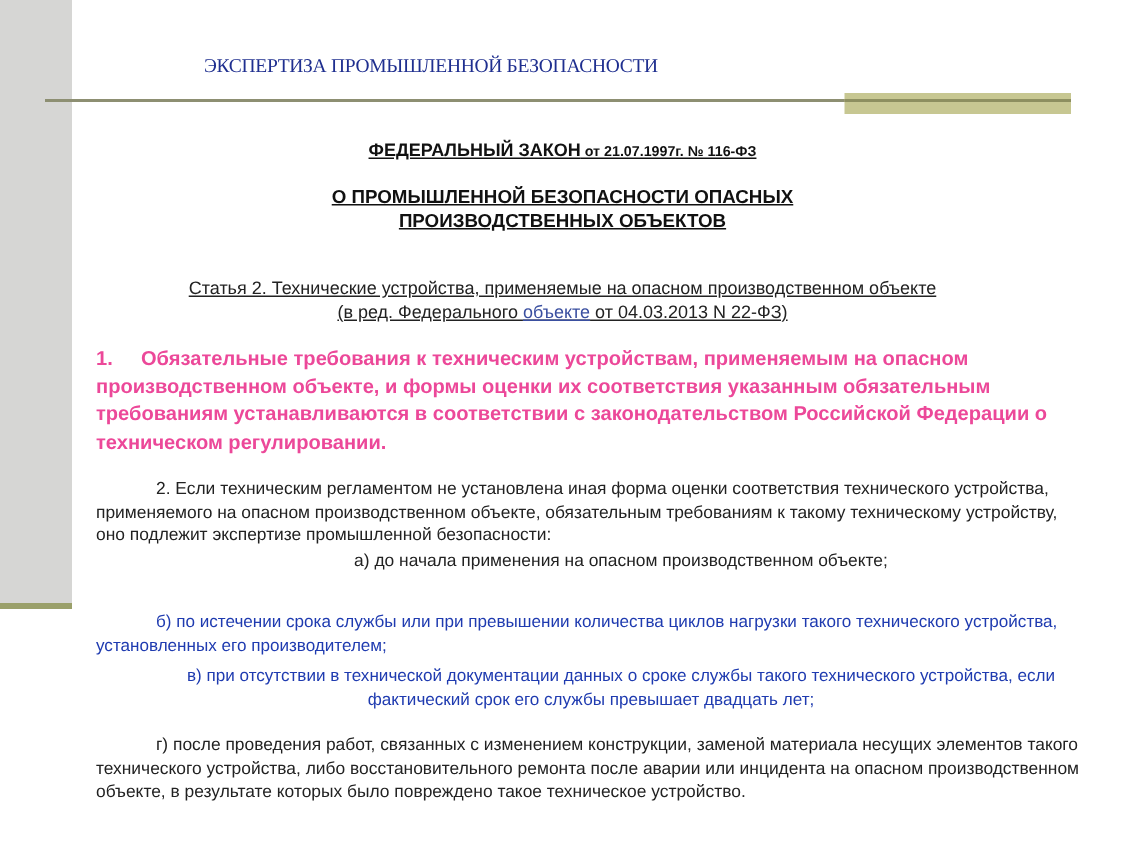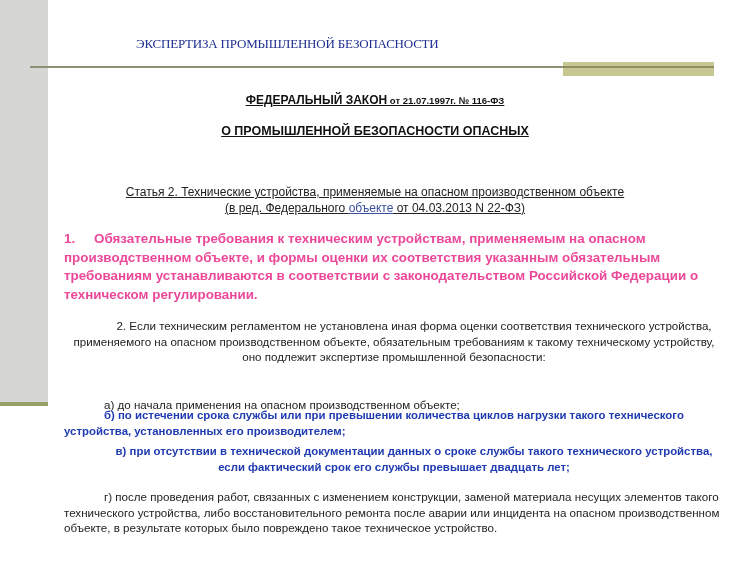--- a/index.html
+++ b/index.html
@@ -41,59 +41,60 @@
     .article a { color: #3a4fa0; text-decoration: underline; }
     .para1 {
       position: absolute; left: 64px; top: 230px; width: 680px;
       font-size: 13.4px; line-height: 18.5px; font-weight: bold; color: #ec4899;
     }
     .para1 .num { display: inline-block; width: 30px; }
     .para-body {
       position: absolute; left: 64px; width: 660px;
       font-size: 11.6px; line-height: 15.5px; color: #222;
     }
-    .para-body.blue { color: #1f3bb0; font-weight: bold; font-size: 11.4px; }
+    .para-body.blue { color: #1f3bb0; font-weight: normal; font-size: 11.4px; }
     .indent { text-indent: 40px; margin: 0; }
   </style>
 </head>
 <body>
 
 <div class="left-bar"></div>
 <div class="left-bar-accent"></div>
 
 <div class="header-title">ЭКСПЕРТИЗА ПРОМЫШЛЕННОЙ БЕЗОПАСНОСТИ</div>
 
 <div class="rule-line"></div>
 <div class="rule-block"></div>
 <div class="rule-block-line"></div>
 
 <div class="center law-title">
   <span>ФЕДЕРАЛЬНЫЙ ЗАКОН</span><span class="small"> от 21.07.1997г. № 116-ФЗ</span>
 </div>
 
 <div class="center law-subject">
   <div>О ПРОМЫШЛЕННОЙ БЕЗОПАСНОСТИ ОПАСНЫХ</div>
+  <div>ПРОИЗВОДСТВЕННЫХ ОБЪЕКТОВ</div>
 </div>
 
 <div class="center article">
   <div>Статья 2. Технические устройства, применяемые на опасном производственном объекте</div>
   <div>
     <span>(в ред. Федерального </span><a>объекте</a><span> от 04.03.2013 N 22-ФЗ)</span>
   </div>
 </div>
 
 <div class="para1">
   <span class="num">1.</span><span>Обязательные требования к техническим устройствам, применяемым на опасном производственном объекте, и формы оценки их соответствия указанным обязательным требованиям устанавливаются в соответствии с законодательством Российской Федерации о техническом регулировании.</span>
 </div>
 
-<div class="para-body" style="top:318px;text-align:center;">
+<div class="para-body" style="top:318px;">
   <p class="indent">2. Если техническим регламентом не установлена иная форма оценки соответствия технического устройства, применяемого на опасном производственном объекте, обязательным требованиям к такому техническому устройству, оно подлежит экспертизе промышленной безопасности:</p>
 </div>
 
-<div class="para-body" style="top:397px;">
+<div class="para-body" style="top:366px;text-align:center;">
   <p class="indent">а) до начала применения на опасном производственном объекте;</p>
 </div>
 
 <div class="para-body blue" style="top:408px;">
   <p class="indent">б) по истечении срока службы или при превышении количества циклов нагрузки такого технического устройства, установленных его производителем;</p>
 </div>
 
 <div class="para-body blue" style="top:444px;text-align:center;">
   <p class="indent">в) при отсутствии в технической документации данных о сроке службы такого технического устройства, если фактический срок его службы превышает двадцать лет;</p>
 </div>

